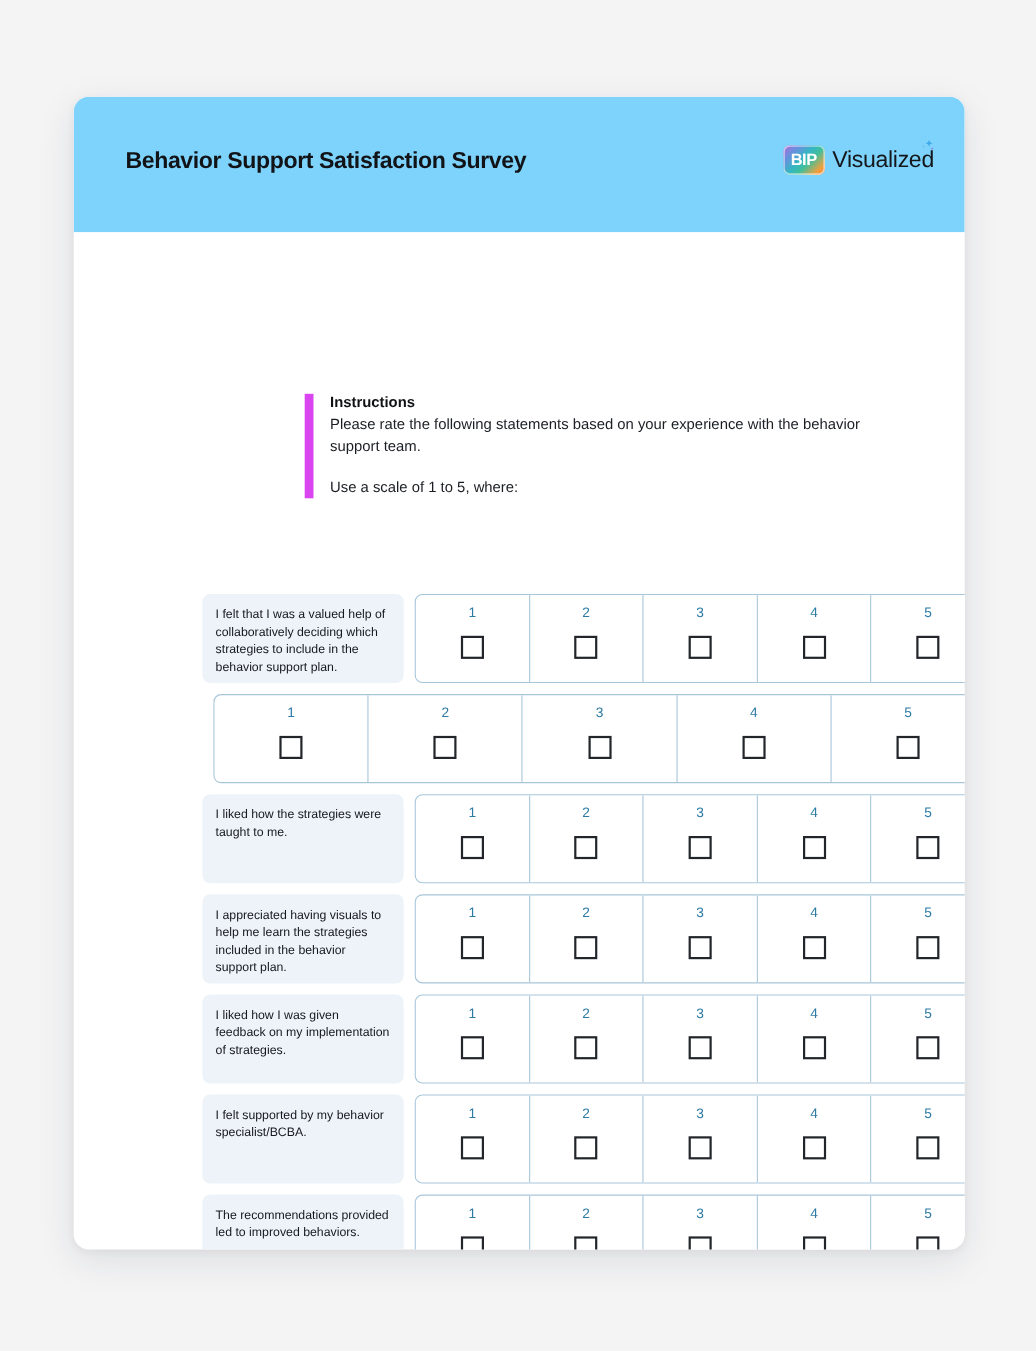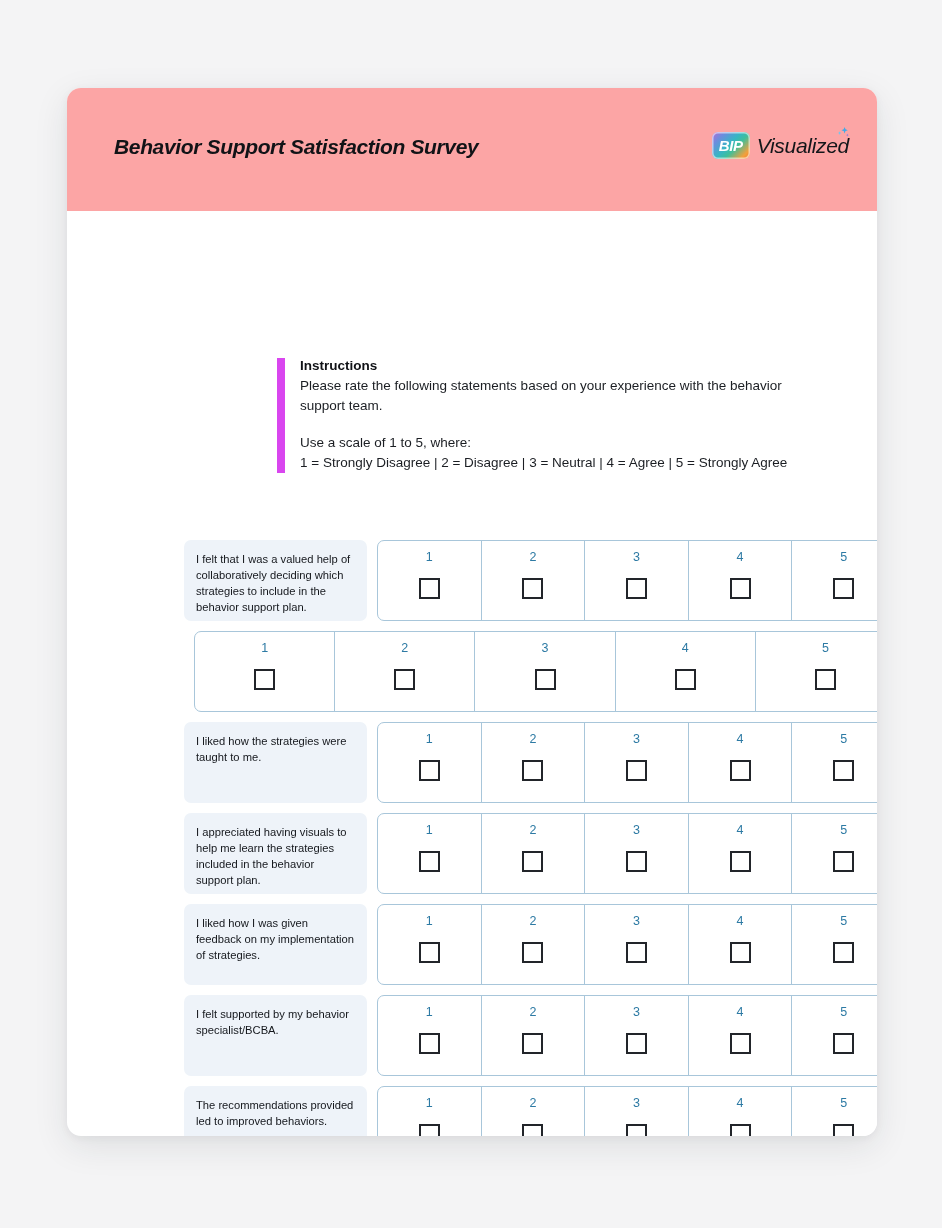--- a/index.html
+++ b/index.html
@@ -26,24 +26,23 @@
     border-radius: 14px;
     box-shadow: 0 10px 34px rgba(30, 35, 45, 0.10),
                 0 2px 8px rgba(30, 35, 45, 0.05);
     overflow: hidden;
   }
 
   
   .card-header {
     position: relative;
     height: 123px;
-    background: #fca5a5;
+    background: #7dd3fc;
     display: flex;
     align-items: center;
-    font-style: italic;
   }
   .survey-title {
     position: absolute;
     left: 47px;
     top: 47px;
     font-size: 21px;
     font-weight: bold;
     letter-spacing: -0.35px;
     color: #111317;
     white-space: nowrap;
@@ -200,21 +199,20 @@
         </svg>
       </div>
     </div>
   </div>
 
   <div class="instructions">
     <div class="instr-title">Instructions</div>
     <div class="instr-body">Please rate the following statements based on your experience with the behavior support team.</div>
     <div class="instr-gap"></div>
     <div class="instr-body">Use a scale of 1 to 5, where:</div>
-    <div class="instr-body">1 = Strongly Disagree | 2 = Disagree | 3 = Neutral | 4 = Agree | 5 = Strongly Agree</div>
   </div>
 
   <div class="survey-rows">
       <div class="survey-row">
         <div class="statement">I felt that I was a valued help of collaboratively deciding which strategies to include in the behavior support plan.</div>
         <div class="rating-table">
           <div class="rating-cell">
             <div class="rating-num">1</div>
             <div class="rating-box"></div>
           </div>

